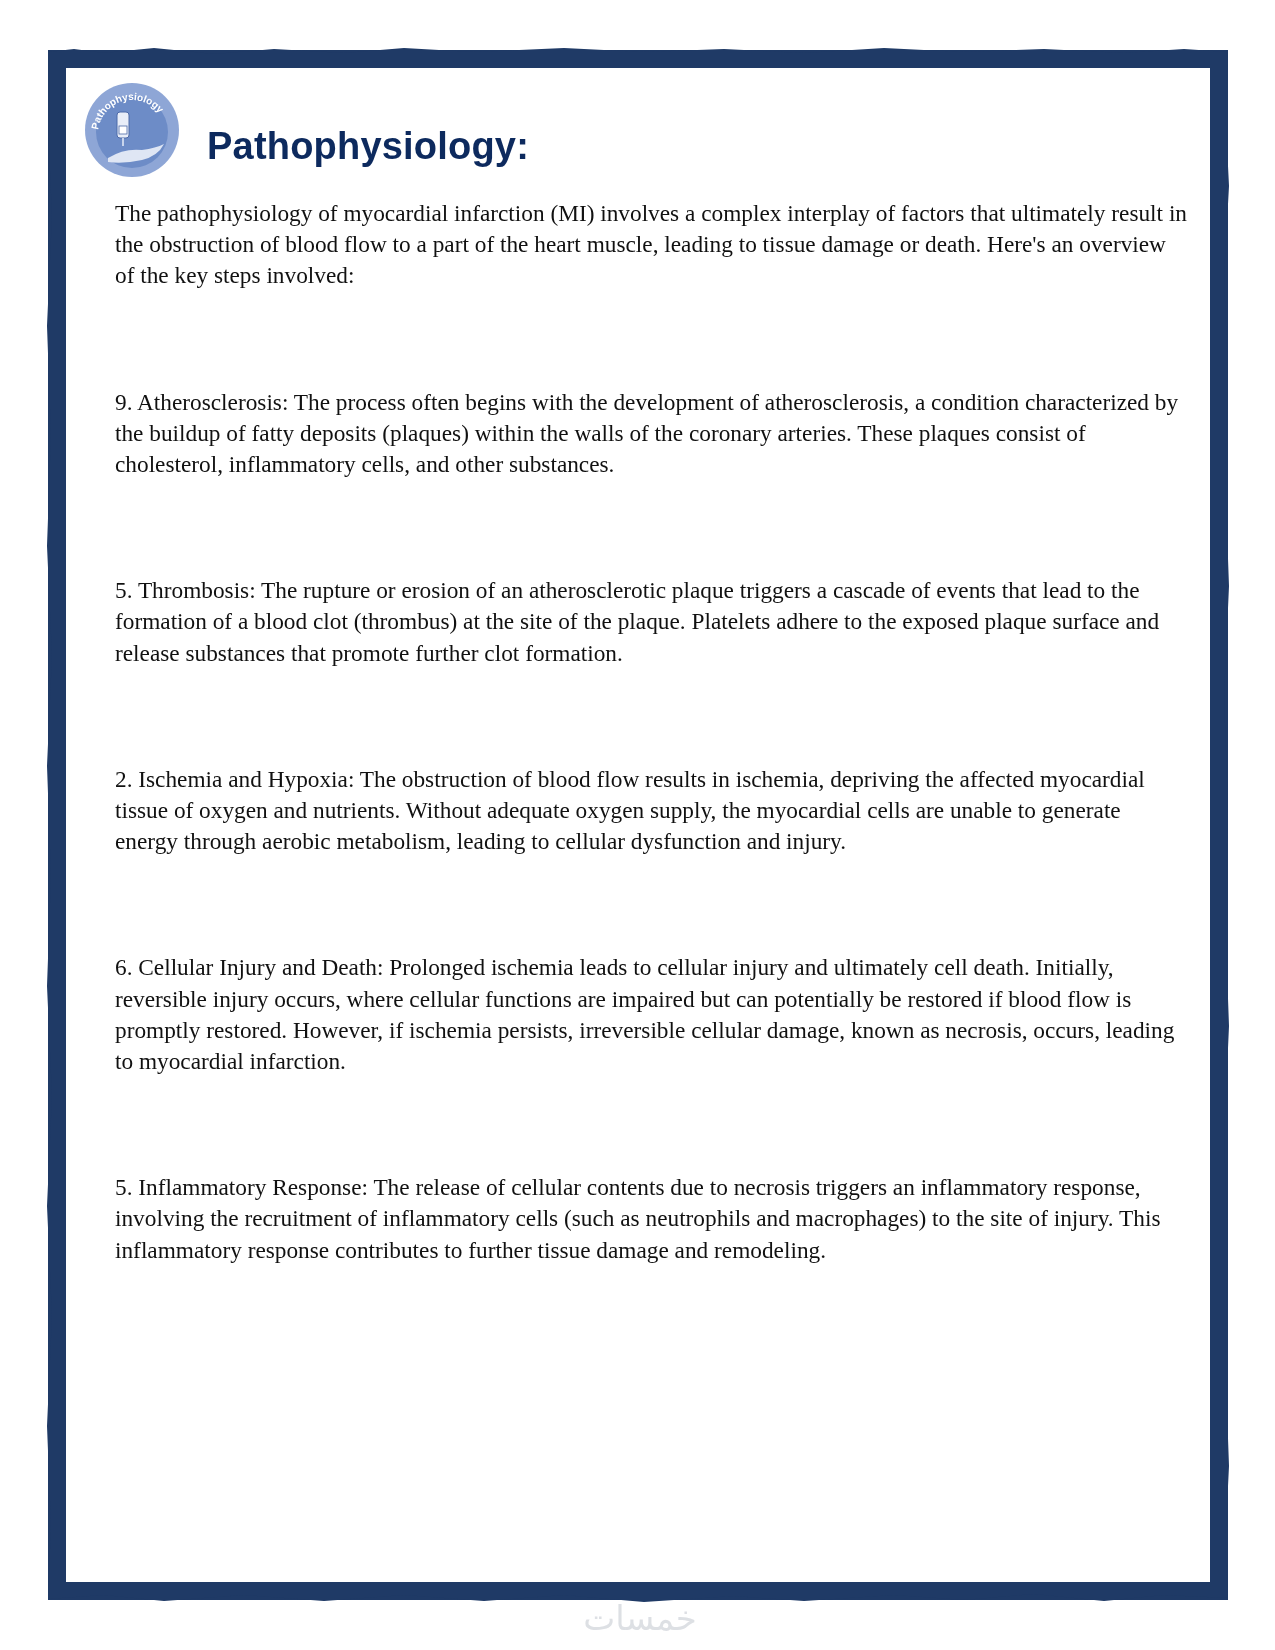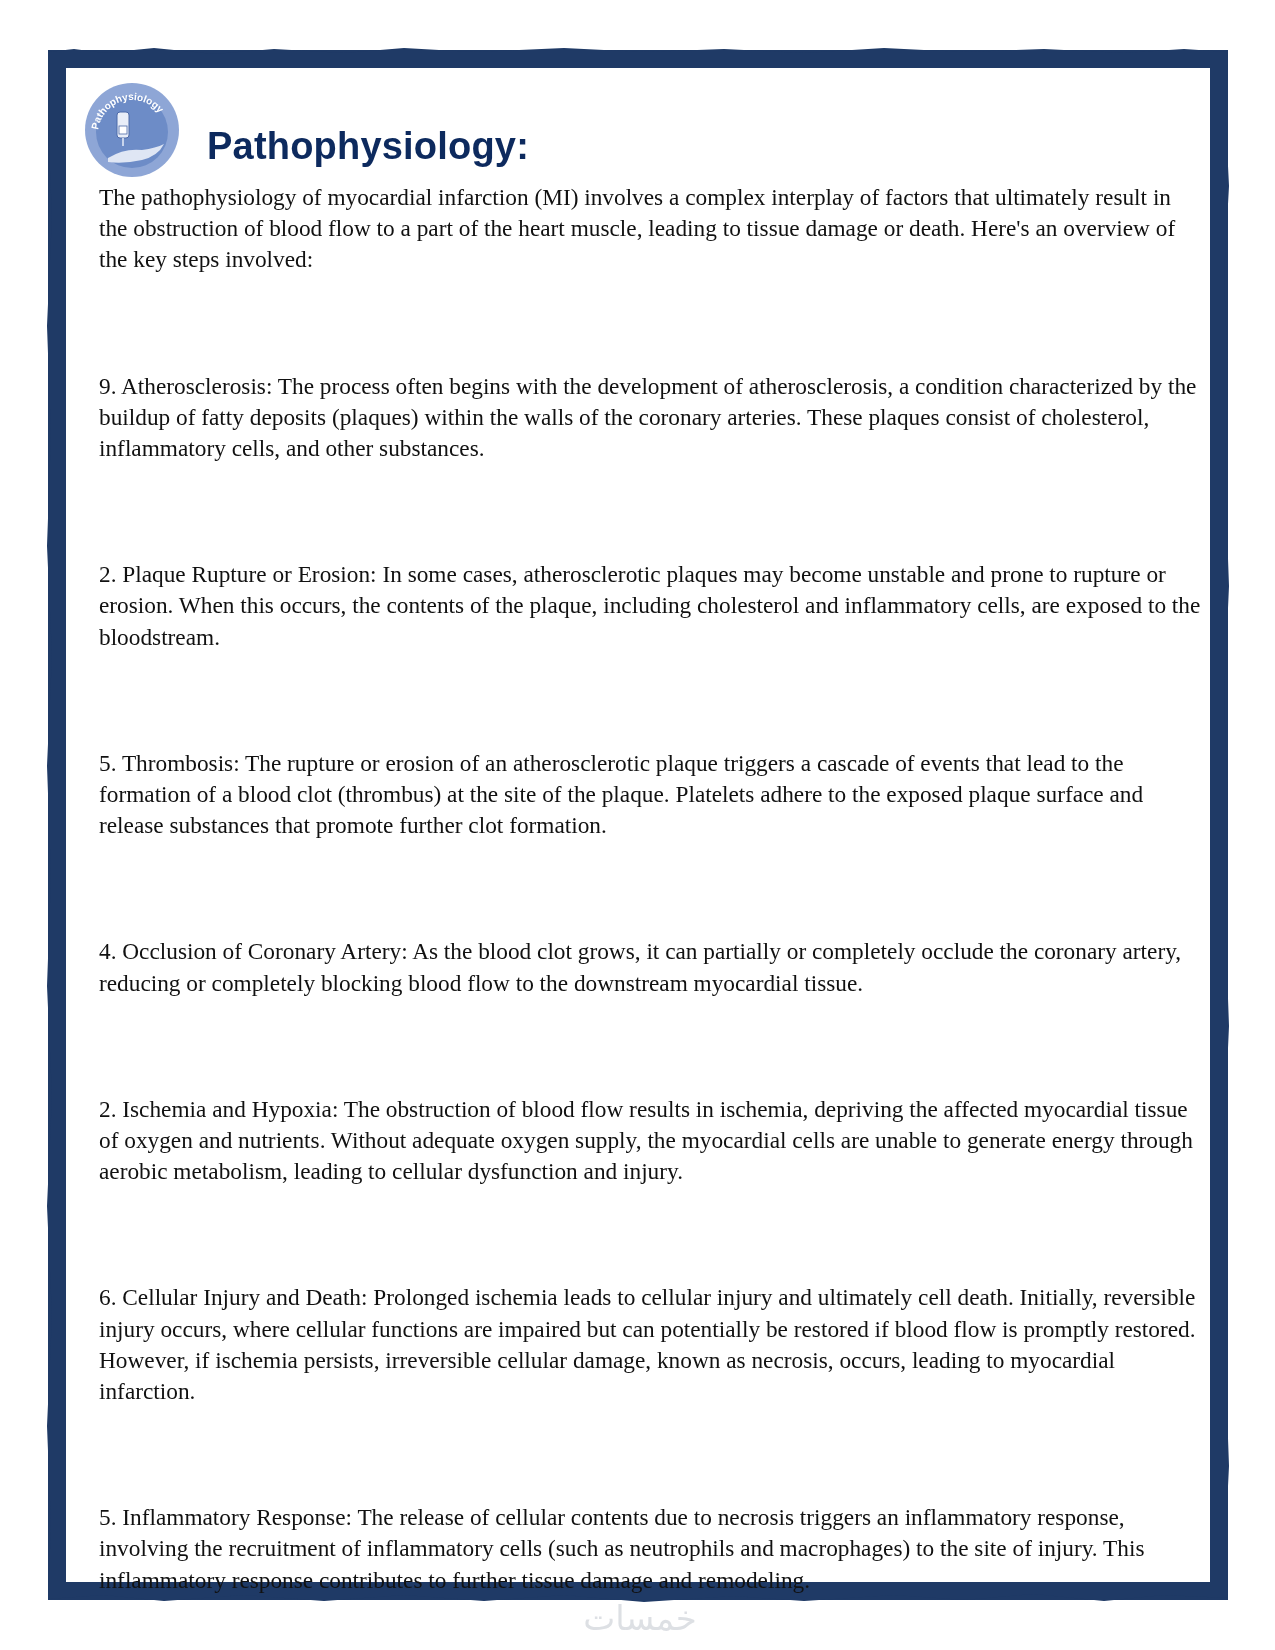--- a/index.html
+++ b/index.html
@@ -20,21 +20,21 @@
   }
   .title {
     position: absolute; left: 195px; top: 108px;
     font-family: "Liberation Sans", sans-serif; font-weight: bold; font-size: 38px;
     color: #0d2a5e; letter-spacing: 0.2px; line-height: 52px; margin: 12px;
   }
   .content {
     position: absolute; left: 99px; top: 182px; width: 1105px;
     font-family: "Liberation Serif", serif; font-size: 23.3px; line-height: 31.2px; color: #111111;
   }
-  .content p { margin: 0; }
+  .content p { margin: 16px; }
   .intro { margin-bottom: 95px !important; }
   .step { margin-bottom: 95px !important; }
   .watermark {
     position: absolute; left: 560px; top: 1594px; width: 160px; height: 46px;
   }
 </style>
 </head>
 <body>
 
 <div class="frame-outer"></div>
@@ -57,23 +57,21 @@
   <rect x="35" y="44" width="8" height="8" fill="#ffffff" stroke="#4d6aa8" stroke-width="0.8"></rect>
   <line x1="39" y1="56" x2="39" y2="64" stroke="#e9eef8" stroke-width="1.5"></line>
   <path d="M24 76 Q40 66 58 68 Q72 66 80 62 Q74 74 58 78 Q40 82 24 80 Z" fill="#dfe6f4"></path>
 </svg>
 
 <h1 class="title">Pathophysiology:</h1>
 
 <div class="content">
   <p class="intro">The pathophysiology of myocardial infarction (MI) involves a complex interplay of factors that ultimately result in the obstruction of blood flow to a part of the heart muscle, leading to tissue damage or death. Here's an overview of the key steps involved:</p>
   <p class="step">9. Atherosclerosis: The process often begins with the development of atherosclerosis, a condition characterized by the buildup of fatty deposits (plaques) within the walls of the coronary arteries. These plaques consist of cholesterol, inflammatory cells, and other substances.</p>
-  <p class="step">2. Plaque Rupture or Erosion: In some cases, atherosclerotic plaques may become unstable and prone to rupture or erosion. When this occurs, the contents of the plaque, including cholesterol and inflammatory cells, are exposed to the bloodstream.</p>
   <p class="step">5. Thrombosis: The rupture or erosion of an atherosclerotic plaque triggers a cascade of events that lead to the formation of a blood clot (thrombus) at the site of the plaque. Platelets adhere to the exposed plaque surface and release substances that promote further clot formation.</p>
-  <p class="step">4. Occlusion of Coronary Artery: As the blood clot grows, it can partially or completely occlude the coronary artery, reducing or completely blocking blood flow to the downstream myocardial tissue.</p>
   <p class="step">2. Ischemia and Hypoxia: The obstruction of blood flow results in ischemia, depriving the affected myocardial tissue of oxygen and nutrients. Without adequate oxygen supply, the myocardial cells are unable to generate energy through aerobic metabolism, leading to cellular dysfunction and injury.</p>
   <p class="step">6. Cellular Injury and Death: Prolonged ischemia leads to cellular injury and ultimately cell death. Initially, reversible injury occurs, where cellular functions are impaired but can potentially be restored if blood flow is promptly restored. However, if ischemia persists, irreversible cellular damage, known as necrosis, occurs, leading to myocardial infarction.</p>
   <p class="step">5. Inflammatory Response: The release of cellular contents due to necrosis triggers an inflammatory response, involving the recruitment of inflammatory cells (such as neutrophils and macrophages) to the site of injury. This inflammatory response contributes to further tissue damage and remodeling.</p>
 
 </div>
 
 <svg class="watermark" width="160" height="46" viewBox="0 0 160 46">
   <text x="80" y="36" text-anchor="middle" font-family="DejaVu Sans, sans-serif" font-size="34" fill="#d8dbe0" opacity="0.85">خمسات</text>
 </svg>
 

